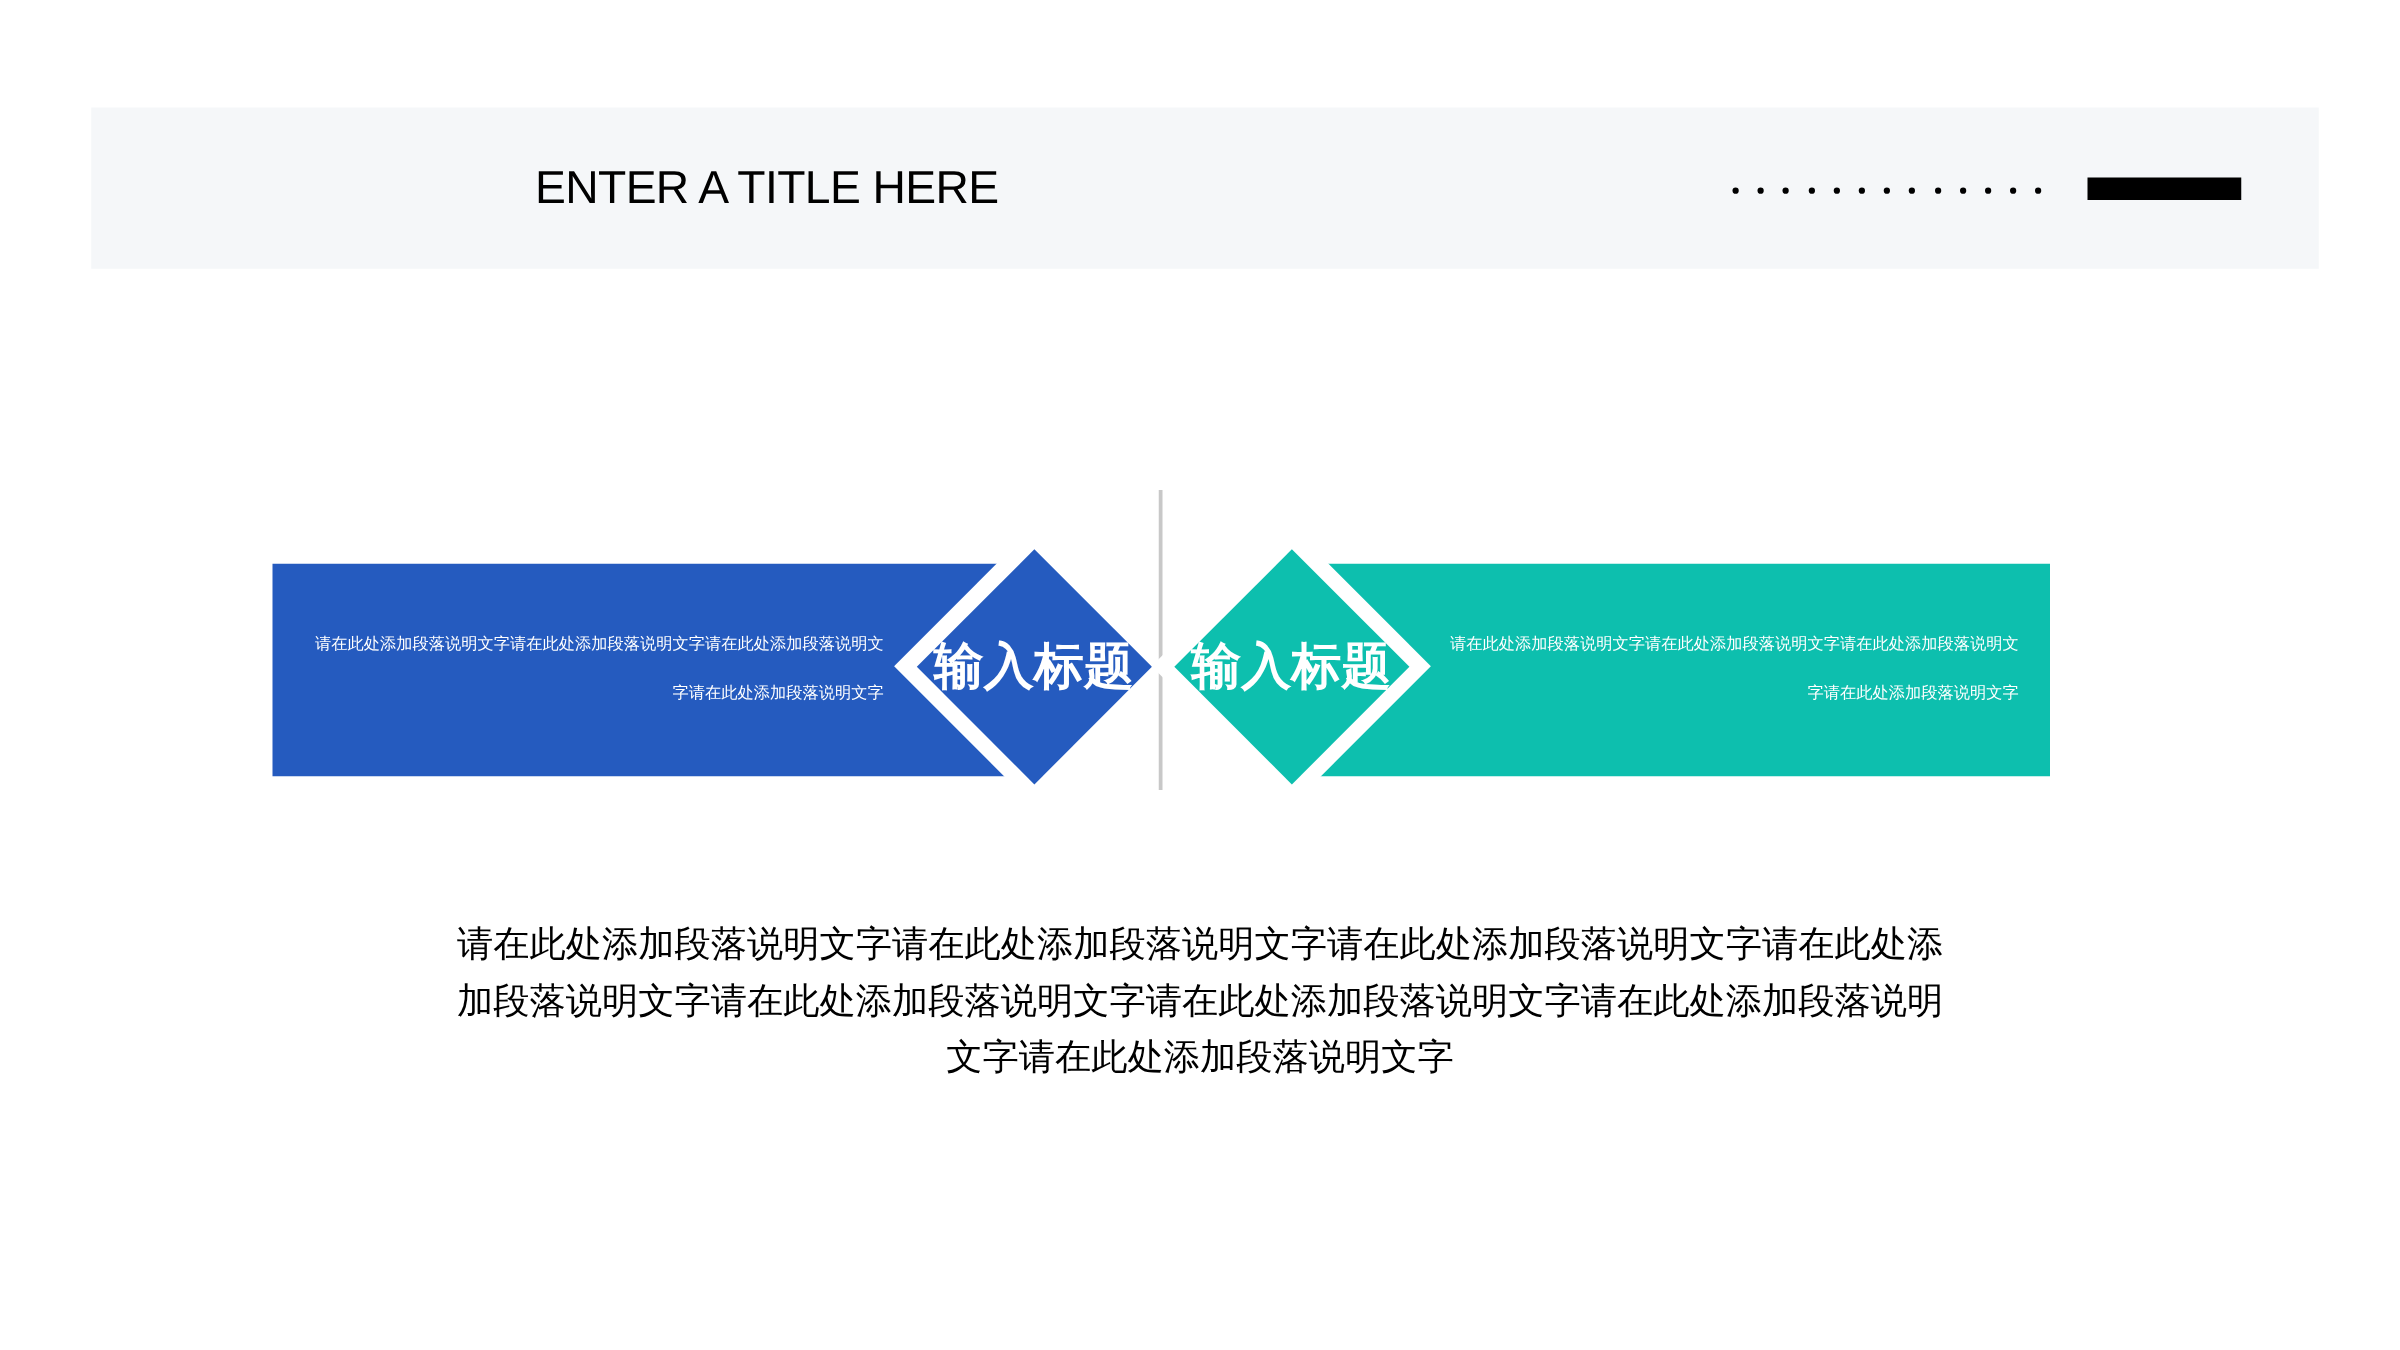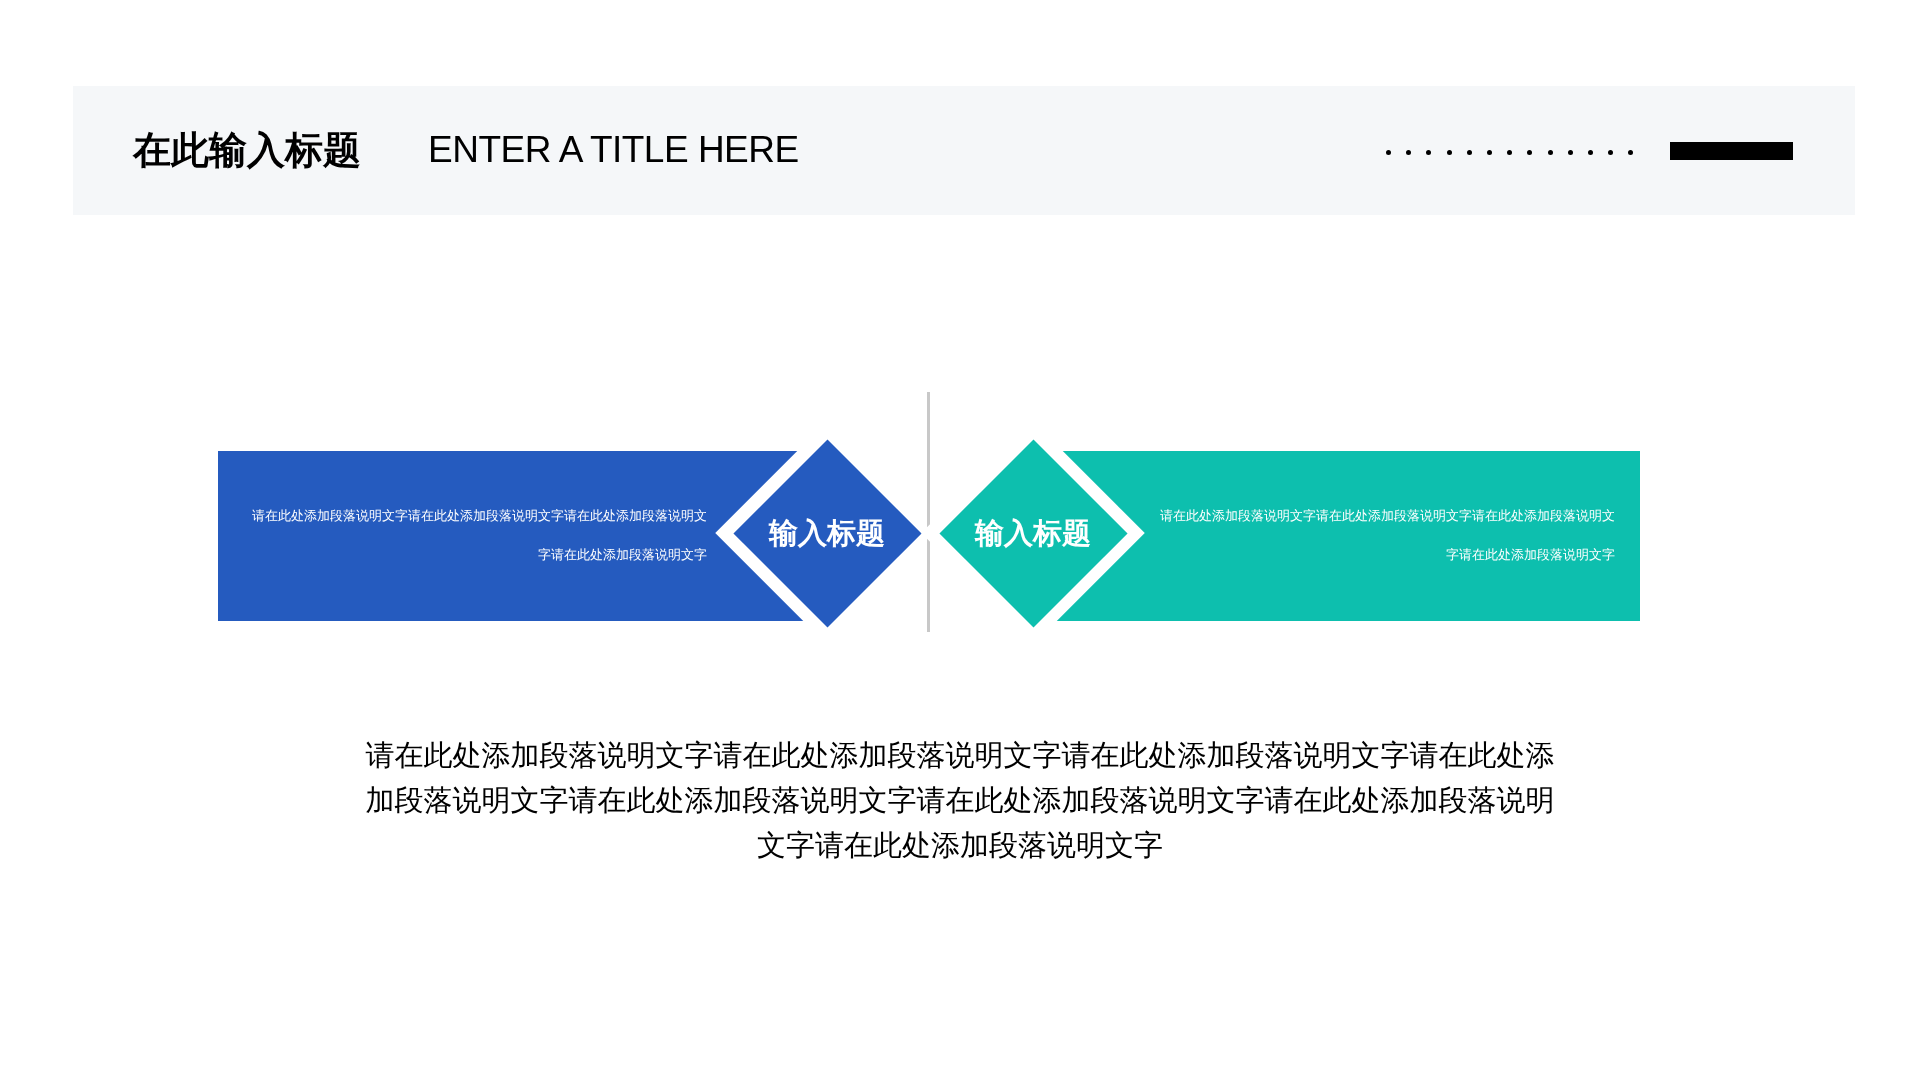--- a/index.html
+++ b/index.html
@@ -15,34 +15,33 @@
   .rect { position:absolute; top:451px; height:170px; }
   .rect.blue { left:218px; width:609px; background:#255bbf; }
   .rect.teal { left:1033px; width:607px; background:#0dbfae; }
   .diamond { position:absolute; transform:rotate(45deg); }
   .outer { width:158px; height:158px; background:#ffffff; }
   .inner { width:133px; height:133px; }
   .outer.b { left:748px; top:454px; }
   .inner.b { left:760.5px; top:466.5px; background:#255bbf; }
   .outer.t { left:954px; top:454px; }
   .inner.t { left:966.5px; top:466.5px; background:#0dbfae; }
-  .dlabel { position:absolute; top:510px; width:190px; text-align:center; color:#fff; font-size:29px; font-weight:bold; line-height:46px; white-space:nowrap; }
+  .dlabel { position:absolute; top:510px; width:190px; text-align:center; color:#fff; font-size:40px; font-weight:bold; line-height:46px; white-space:nowrap; }
   .dlabel.b { left:732px; }
   .dlabel.t { left:938px; }
   .ctext { position:absolute; top:496px; color:#fff; font-size:13px; line-height:39px; text-align:right; }
   .ctext.b { left:245px; width:462px; }
   .ctext.t { left:1153px; width:462px; }
   .divider { position:absolute; left:927px; top:392px; width:3px; height:240px; background:#c8c8c8; }
   .body-text { position:absolute; left:360px; top:733px; width:1200px; text-align:center; font-size:29px; line-height:45px; color:#000; }
 </style>
 </head>
 <body>
 
 <div class="header">
-  <div class="title-cn">在此输入标题</div>
   <div class="title-en">ENTER A TITLE HERE</div>
   <div class="dots">
     <span class="dot"></span>
     <span class="dot"></span>
     <span class="dot"></span>
     <span class="dot"></span>
     <span class="dot"></span>
     <span class="dot"></span>
     <span class="dot"></span>
     <span class="dot"></span>

